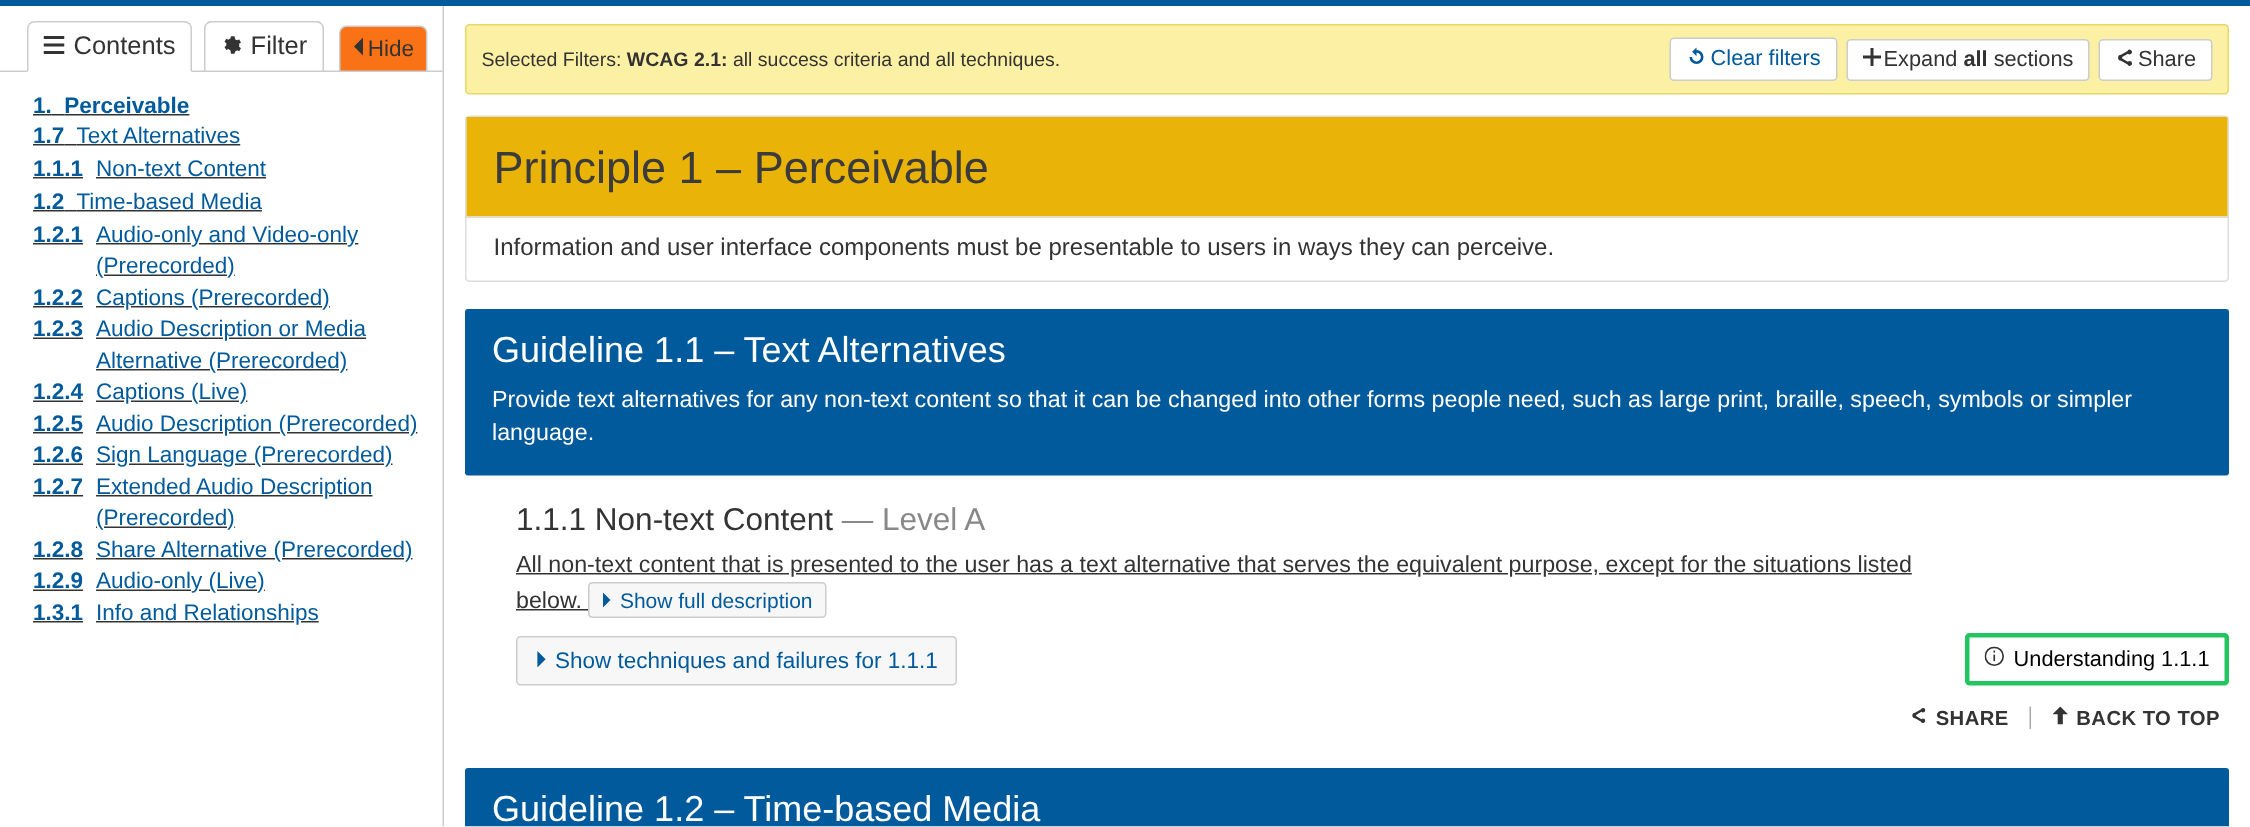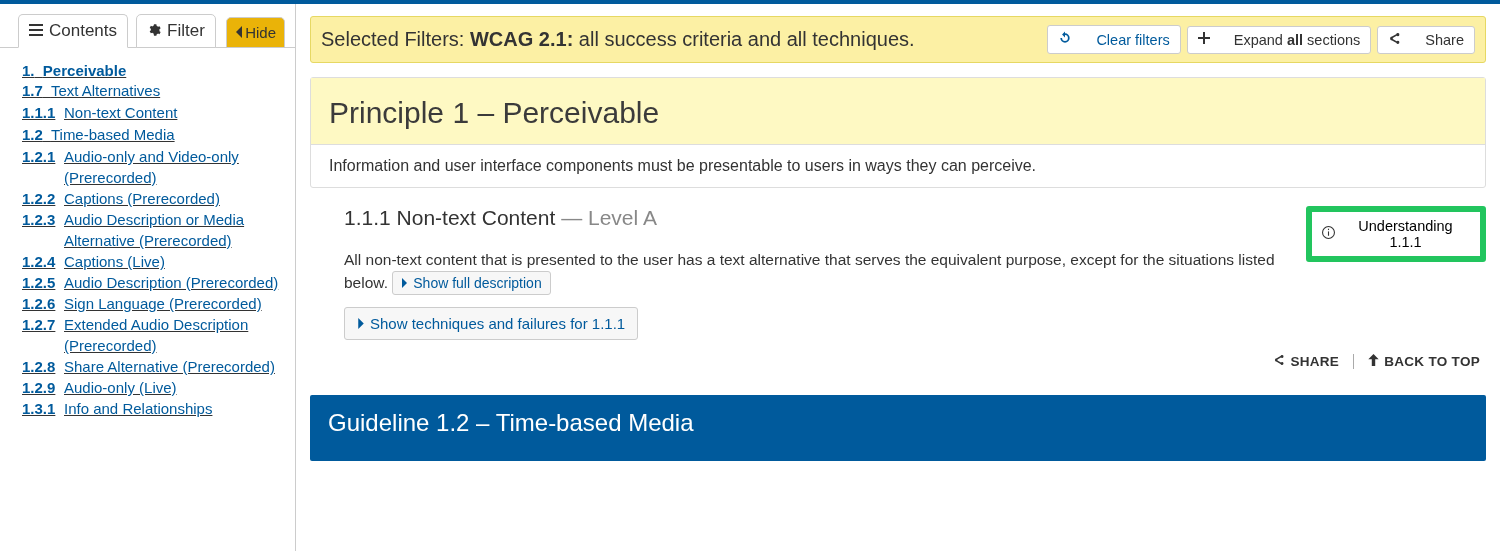--- a/index.html
+++ b/index.html
@@ -9,21 +9,21 @@
   .topbar { height: 4px; background: #005a9c; width: 100%; }
 
   .layout { display: flex; height: calc(551px - 4px); border-radius: 10px; }
 
   
   .sidebar-col { width: 296px; flex: 0 0 296px; position: relative; border-right: 1px solid #ccc; }
   .tabs-row { display: flex; gap: 8px; padding: 4px 10px 0 18px; align-items: flex-end; height: 44px; }
   .tab { border: 1px solid #ccc; border-radius: 5px 5px 0 0; padding: 6px 10px; font-size: 17px; color: #333; cursor: pointer; display: flex; align-items: center; gap: 6px; background: #fff; }
   .tab.active { border-bottom-color: #fff; position: relative; z-index: 2; }
   .tab .icon { font-size: 14px; }
-  .hide-btn { margin-left: auto; border: 1px solid #ccc; border-radius: 5px 5px 0 0; padding: 6px 8px; font-size: 15px; cursor: pointer; display: flex; gap: 2px; background: #eab308; }
+  .hide-btn { margin-left: auto; border: 1px solid #ccc; border-radius: 5px 5px 0 0; padding: 6px 8px; font-size: 15px; cursor: pointer; display: flex; gap: 2px; background: #f97316; }
   .tabs-underline { border-bottom: 1px solid #ccc; margin-top: -1px; }
 
   .toc-scroll { overflow-y: auto; height: calc(100% - 44px); position: relative; }
   .toc { padding: 14px 6px 10px 22px; font-size: 15px; text-decoration: underline; }
   .toc ul { list-style: none; margin: 0; padding: 0; }
   .toc li { padding: 0; }
   .toc a { color: #005a9c; text-decoration: none; }
   .lvl1 > span.num { font-weight: 700; color: #005a9c; }
   .lvl1 > a { font-weight: 700; }
   .lvl1-row { padding: 4px 0; }
@@ -38,44 +38,44 @@
 
   
   .toc-scroll::-webkit-scrollbar { width: 12px; }
   .toc-scroll::-webkit-scrollbar-track { background: #f1f1f1; }
   .toc-scroll::-webkit-scrollbar-thumb { background: #bfbfbf; border-radius: 2px; }
 
   
   .main-col { flex: 1; padding: 12px 14px 0 14px; overflow: hidden; }
 
   .filterbar { background: #fcf0a4; border: 1px solid #e6d863; border-radius: 3px; padding: 8px 10px; display: flex; align-items: center; gap: 6px; }
-  .filterbar .text { flex: 1; color: #333; font-size: 20px; }
+  .filterbar .text { flex: 1; color: #333; font-size: 13px; }
   .filterbar .text strong { font-weight: 700; }
-  .btn { border: 1px solid #ccc; background: #fff; border-radius: 3px; padding: 5px 10px; font-size: 14.5px; cursor: pointer; display: inline-flex; align-items: center; gap: 24px; color: #333; }
+  .btn { border: 1px solid #ccc; background: #fff; border-radius: 3px; padding: 5px 10px; font-size: 14.5px; cursor: pointer; display: inline-flex; align-items: flex-start; gap: 2px; color: #333; }
   .btn.blue-text { color: #005a9c; }
   .btn .icon { font-size: 13px; }
 
   .principle-box { border: 1px solid #ddd; border-radius: 3px; margin-top: 14px; background: #fff; }
-  .principle-head { background: #fef9c3; padding: 18px 18px 14px 18px; border-bottom: 1px solid #ddd; }
+  .principle-head { background: #eab308; padding: 18px 18px 14px 18px; border-bottom: 1px solid #ddd; }
   .principle-head h2 { margin: 0; font-size: 30px; font-weight: 400; color: #3b3b3b; }
   .principle-desc { padding: 12px 18px; font-size: 16px; color: #333; }
 
   .guideline { background: #005a9c; color: #fff; margin-top: 18px; border-radius: 2px; padding: 14px 18px 16px 18px; }
   .guideline h3 { margin: 0 0 8px 0; font-size: 24px; font-weight: 400; }
   .guideline p { margin: 0; font-size: 15.5px; line-height: 1.45; }
 
-  .sc-block { display: flex; padding: 18px 0 10px 34px; gap: 4px; }
+  .sc-block { display: flex; padding: 18px 0 10px 34px; gap: 4px; align-items: flex-end; }
   .sc-left { flex: 1; }
   .sc-title { font-size: 21px; color: #333; }
   .sc-title .level { color: #888; }
-  .sc-text { margin-top: 18px; font-size: 15.5px; line-height: 1.5; color: #333; }
+  .sc-text { margin-top: 6px; font-size: 15.5px; line-height: 1.5; color: #333; text-decoration: underline; }
   .inline-btn { border: 1px solid #ccc; background: #f7f7f7; border-radius: 3px; padding: 3px 8px; font-size: 14px; color: #005a9c; cursor: pointer; display: inline-flex; align-items: center; gap: 5px; }
   .show-tech { margin-top: 12px; padding: 7px 12px; font-size: 15px; }
   .sc-right { width: 180px; flex-shrink: 0; }
-  .understand-btn { border: 6px solid #22c55e; background: #fff; border-radius: 3px; padding: 6px 10px; font-size: 14.5px; cursor: pointer; display: inline-flex; align-items: center; gap: 6px; float: right; }
+  .understand-btn { border: 3px solid #22c55e; background: #fff; border-radius: 3px; padding: 6px 10px; font-size: 14.5px; cursor: pointer; display: inline-flex; align-items: center; gap: 6px; float: right; }
 
   .sc-footer { display: flex; justify-content: flex-end; gap: 14px; padding: 4px 6px 8px 0; font-size: 13.5px; font-weight: 700; color: #333; letter-spacing: 0.3px; }
   .sc-footer .link { cursor: pointer; display: inline-flex; align-items: center; gap: 5px; }
   .sc-footer .divider { border-left: 1px solid #aaa; height: 15px; }
 
   svg { display: inline-block; }
 </style>
 </head>
 <body>
 
@@ -220,20 +220,24 @@
       </button>
     </div>
 
     <section class="principle-box">
       <header class="principle-head">
         <h2>Principle 1 – Perceivable</h2>
       </header>
       <div class="principle-desc">Information and user interface components must be presentable to users in ways they can perceive.</div>
     </section>
 
+    <section class="guideline">
+      <h3>Guideline 1.1 – Text Alternatives</h3>
+      <p>Provide text alternatives for any non-text content so that it can be changed into other forms people need, such as large print, braille, speech, symbols or simpler language.</p>
+    </section>
 
     <div class="sc-block">
       <div class="sc-left">
         <div class="sc-title">
           <span>1.1.1</span> <span>Non-text Content</span><span class="level"> — Level A</span>
         </div>
         <div class="sc-text">
           <span>All non-text content that is presented to the user has a text alternative that serves the equivalent purpose, except for the situations listed below.</span>
           <button class="inline-btn">
             <span class="icon">

